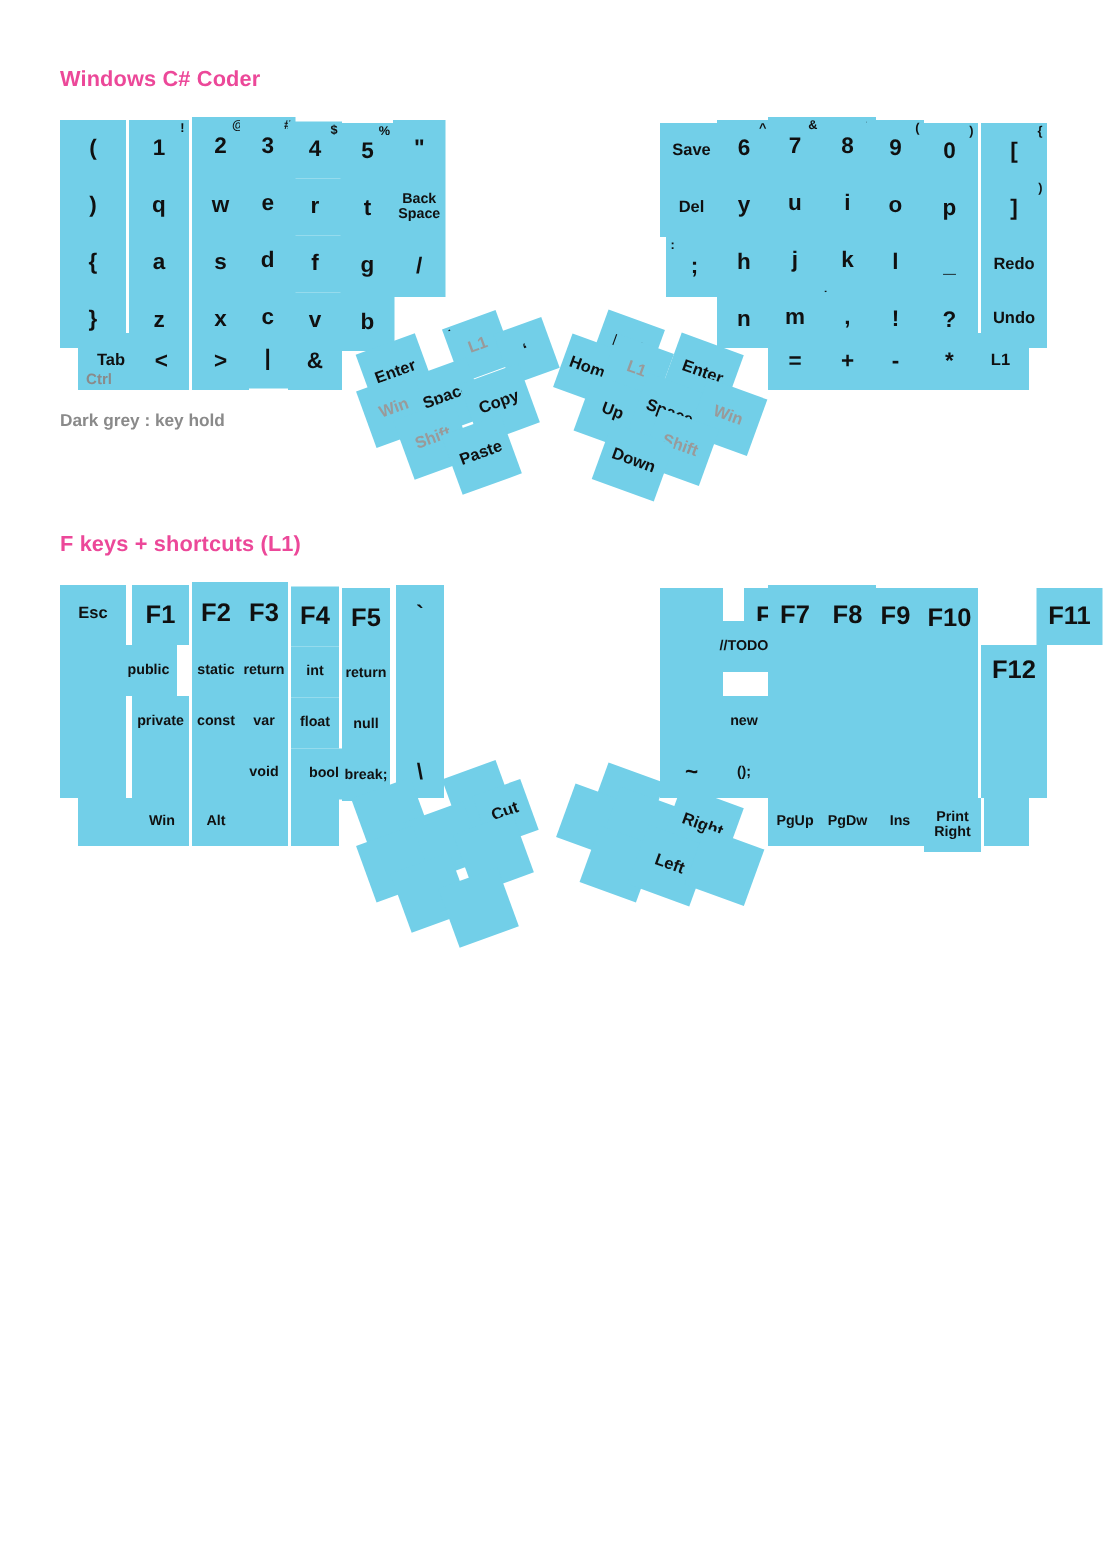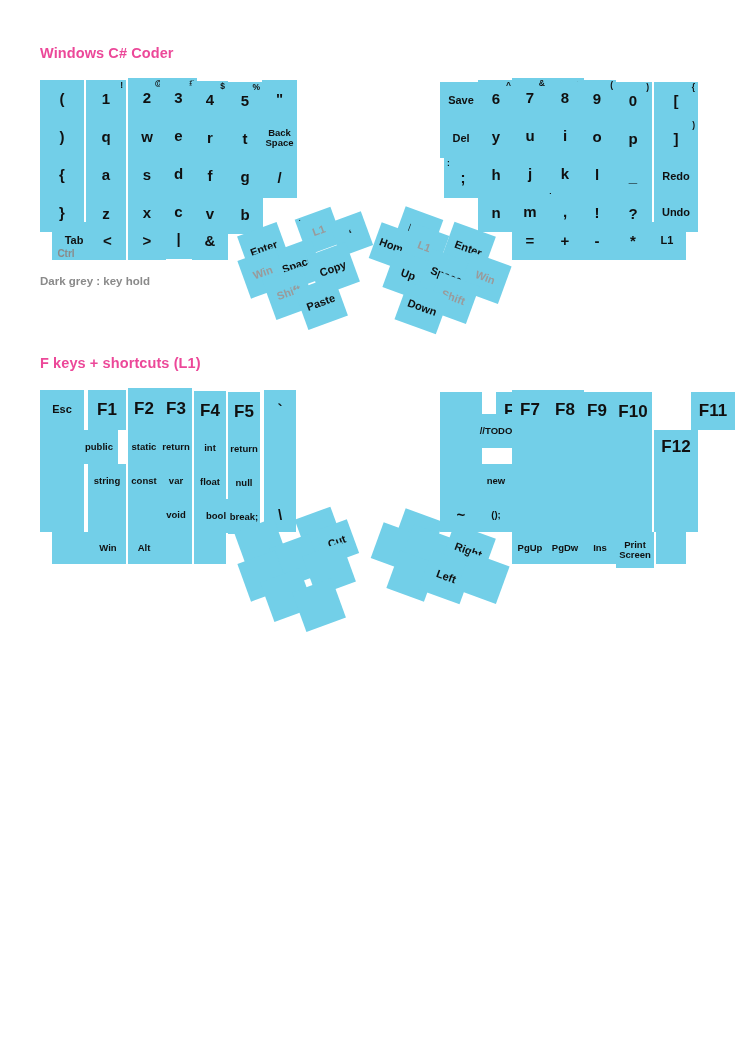--- a/index.html
+++ b/index.html
@@ -339,21 +339,21 @@
     </div>
     <div class="key" style="left: 194px; top: 431px; width: 32px; height: 34px;">
       <span class="lbl c tiny">int</span>
     </div>
     <div class="key" style="left: 228px; top: 432px; width: 32px; height: 34px;">
       <span class="lbl c tiny">return</span>
     </div>
     <div class="key" style="left: 264px; top: 430px; width: 32px; height: 34px;"></div>
     <div class="key" style="left: 40px; top: 464px; width: 44px; height: 34px;"></div>
     <div class="key" style="left: 88px; top: 464px; width: 38px; height: 34px;">
-      <span class="lbl c tiny">string</span>
+      <span class="lbl c tiny">private</span>
     </div>
     <div class="key" style="left: 128px; top: 464px; width: 32px; height: 34px;">
       <span class="lbl c tiny">const</span>
     </div>
     <div class="key" style="left: 160px; top: 464px; width: 32px; height: 34px;">
       <span class="lbl c tiny">var</span>
     </div>
     <div class="key" style="left: 194px; top: 465px; width: 32px; height: 34px;">
       <span class="lbl c tiny">float</span>
     </div>
@@ -460,16 +460,16 @@
       <span class="lbl c tiny">PgUp</span>
     </div>
     <div class="key" style="left: 546px; top: 532px; width: 38px; height: 32px;">
       <span class="lbl c tiny">PgDw</span>
     </div>
     <div class="key" style="left: 584px; top: 532px; width: 32px; height: 32px;">
       <span class="lbl c tiny">Ins</span>
     </div>
     <div class="key" style="left: 616px; top: 532px; width: 38px; height: 36px;">
       <span class="lbl c tiny">Print
-Screen</span>
+Right</span>
     </div>
     <div class="key" style="left: 656px; top: 532px; width: 30px; height: 32px;"></div>
   </div>
 
 </body></html>

